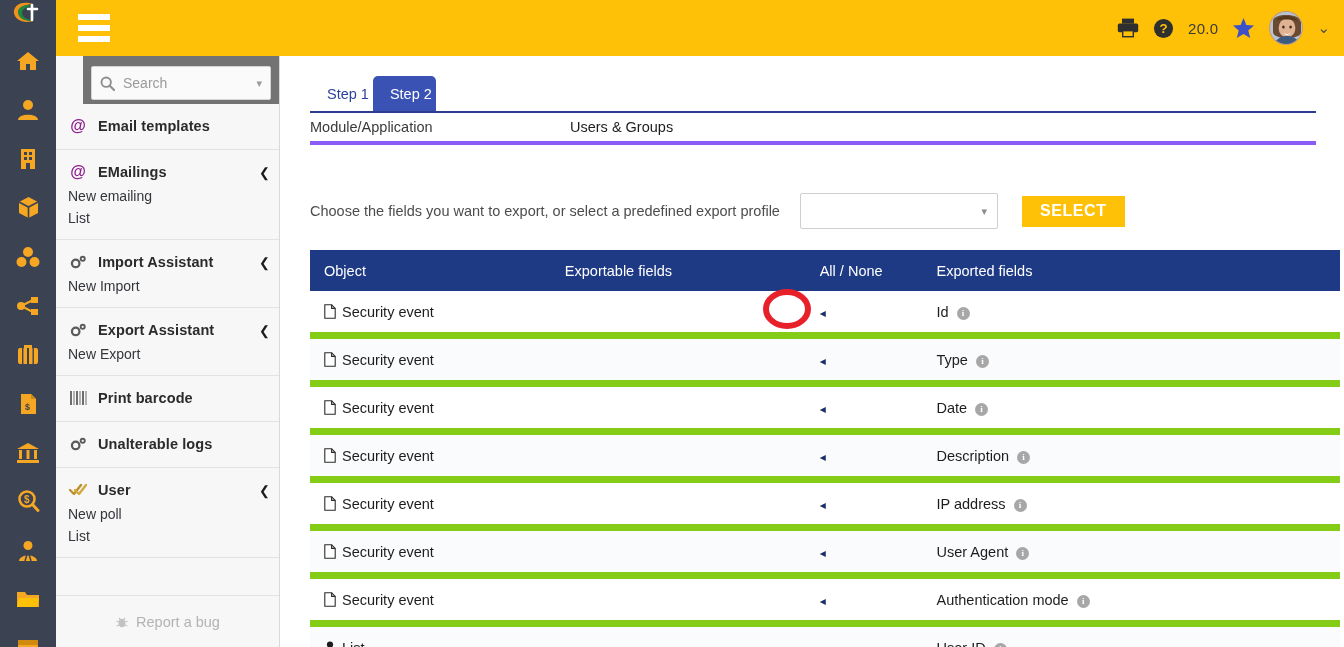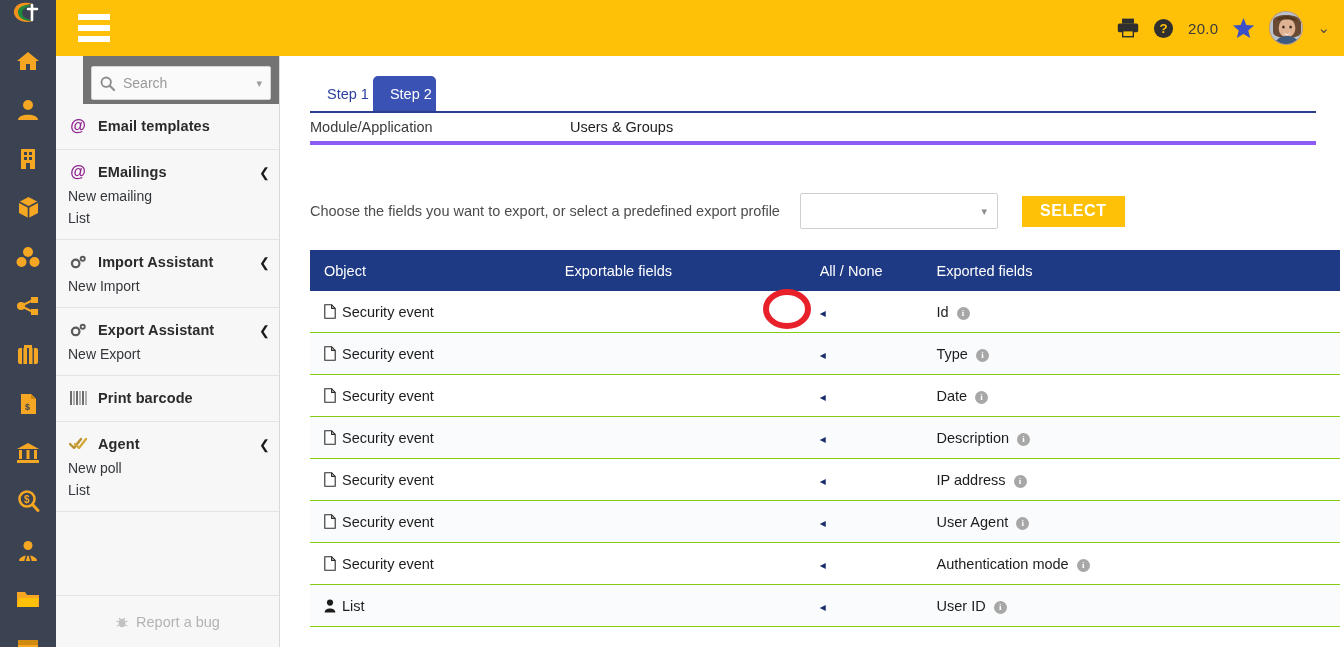--- a/index.html
+++ b/index.html
@@ -148,21 +148,21 @@
     background: #1f3a85; color: #ffffff; font-weight: normal;
     font-size: 14.5px; text-align: left;
     padding: 11px 0 11px 0; height: 41px;
   }
   .c-obj { width: 240px; padding-left: 14px !important; }
   .c-exp { width: 240px; }
   .c-all { width: 110px; text-align: left !important; }
   .c-fld { width: 380px; }
   .tbl tbody td {
     font-size: 14.5px; color: #1d1d1d; height: 41px;
-    border-bottom: 1px solid #84cc16; padding: 0;
+    border-bottom: 7px solid #84cc16; padding: 0;
   }
   .tbl tbody tr:nth-child(even) td { background: #fafbfc; }
   .cell-obj { padding-left: 14px; display: flex; align-items: center; gap: 6px; height: 41px; }
   .cell-arrow { color: #1a2d6b; font-size: 12px; }
   .cell-fld { display: flex; align-items: flex-end; gap: 8px; }
   .info-i {
     display: inline-flex; align-items: center; justify-content: center;
     width: 13px; height: 13px; border-radius: 50%;
     background: #a7a7a7; color: #fff; font-size: 9px;
     font-family: "Liberation Serif", serif; font-weight: bold;
@@ -383,30 +383,41 @@
                   <rect x="9.5" y="0" width="1" height="14"></rect>
                 <rect x="12" y="0" width="2" height="14"></rect>
                   <rect x="15.5" y="0" width="1" height="14"></rect>
               </g>
             </svg>
           </span>
           <span class="mh-label">Print barcode</span>
         </div>
       </div>
 
+      <div class="menu-group">
+        <div class="menu-head">
+          <span class="gears-icon">
+            <svg width="17" height="15" viewBox="0 0 18 16">
+              <circle cx="6" cy="9" r="4" fill="none" stroke="#5a5a5a" stroke-width="2.4"></circle>
+              <circle cx="13.5" cy="4" r="2.2" fill="none" stroke="#5a5a5a" stroke-width="2"></circle>
+            </svg>
+          </span>
+          <span class="mh-label">Unalterable logs</span>
+        </div>
+      </div>
 
       <div class="menu-group">
         <div class="menu-head">
           <span class="poll-icon">
             <svg width="18" height="14" viewBox="0 0 18 14">
               <path d="M1 7 L5 11 L12 2" fill="none" stroke="#b8912f" stroke-width="2.4" stroke-linecap="round" stroke-linejoin="round"></path>
               <path d="M6 7 L10 11 L17 2" fill="none" stroke="#d4a93c" stroke-width="2.4" stroke-linecap="round" stroke-linejoin="round"></path>
             </svg>
           </span>
-          <span class="mh-label">Agent</span>
+          <span class="mh-label">User</span>
           <span class="caret">❮</span>
         </div>
         <div class="menu-sub">New poll</div>
         <div class="menu-sub">List</div>
       </div>
 
     </div>
 
     <div class="menu-foot">
       <svg width="14" height="14" viewBox="0 0 14 14">

